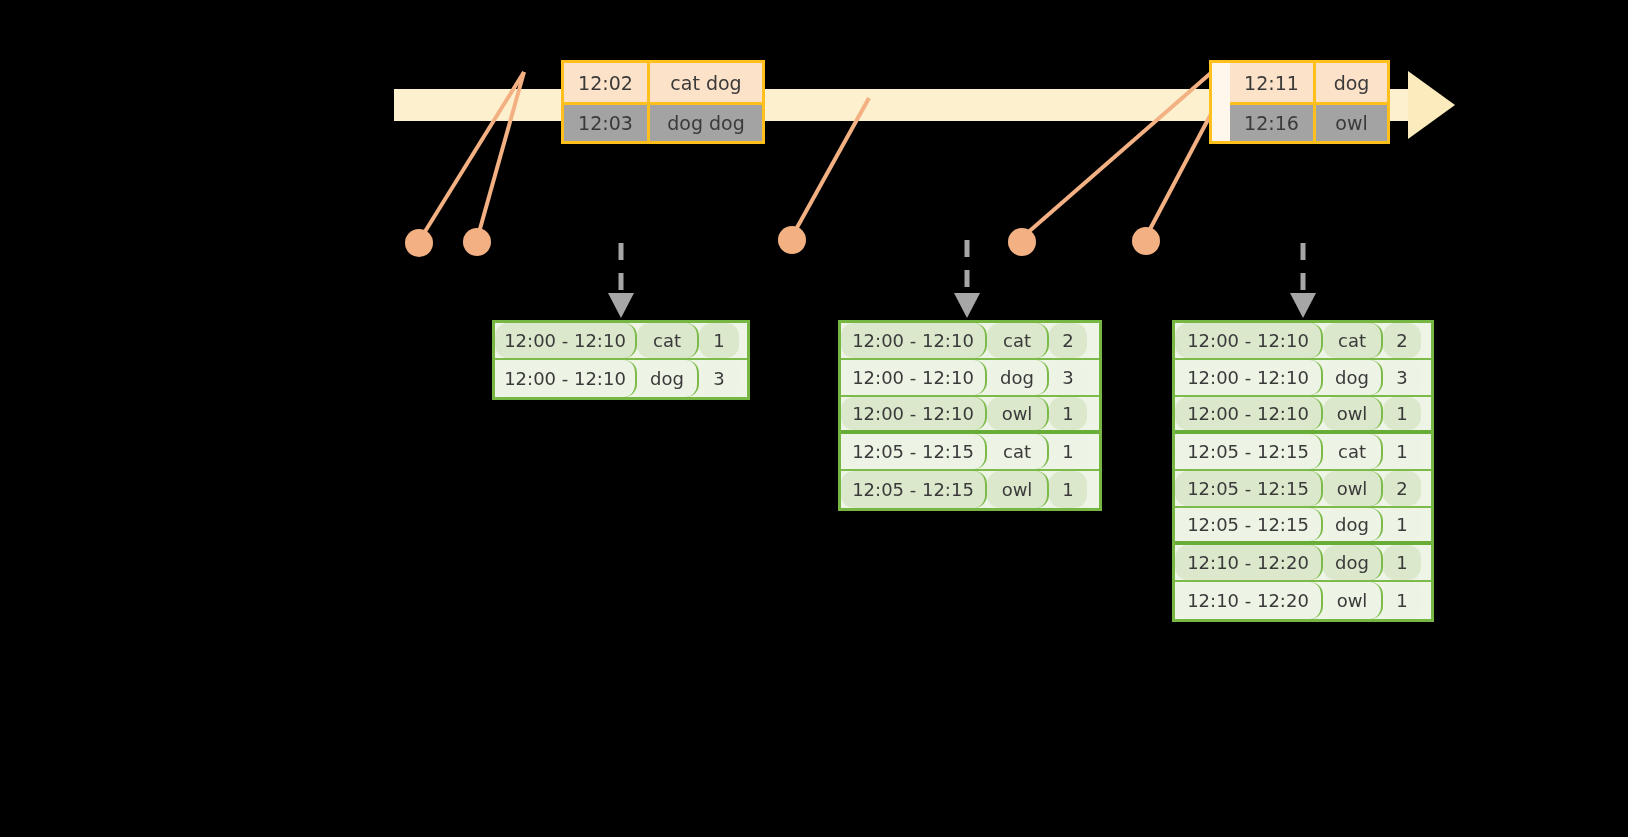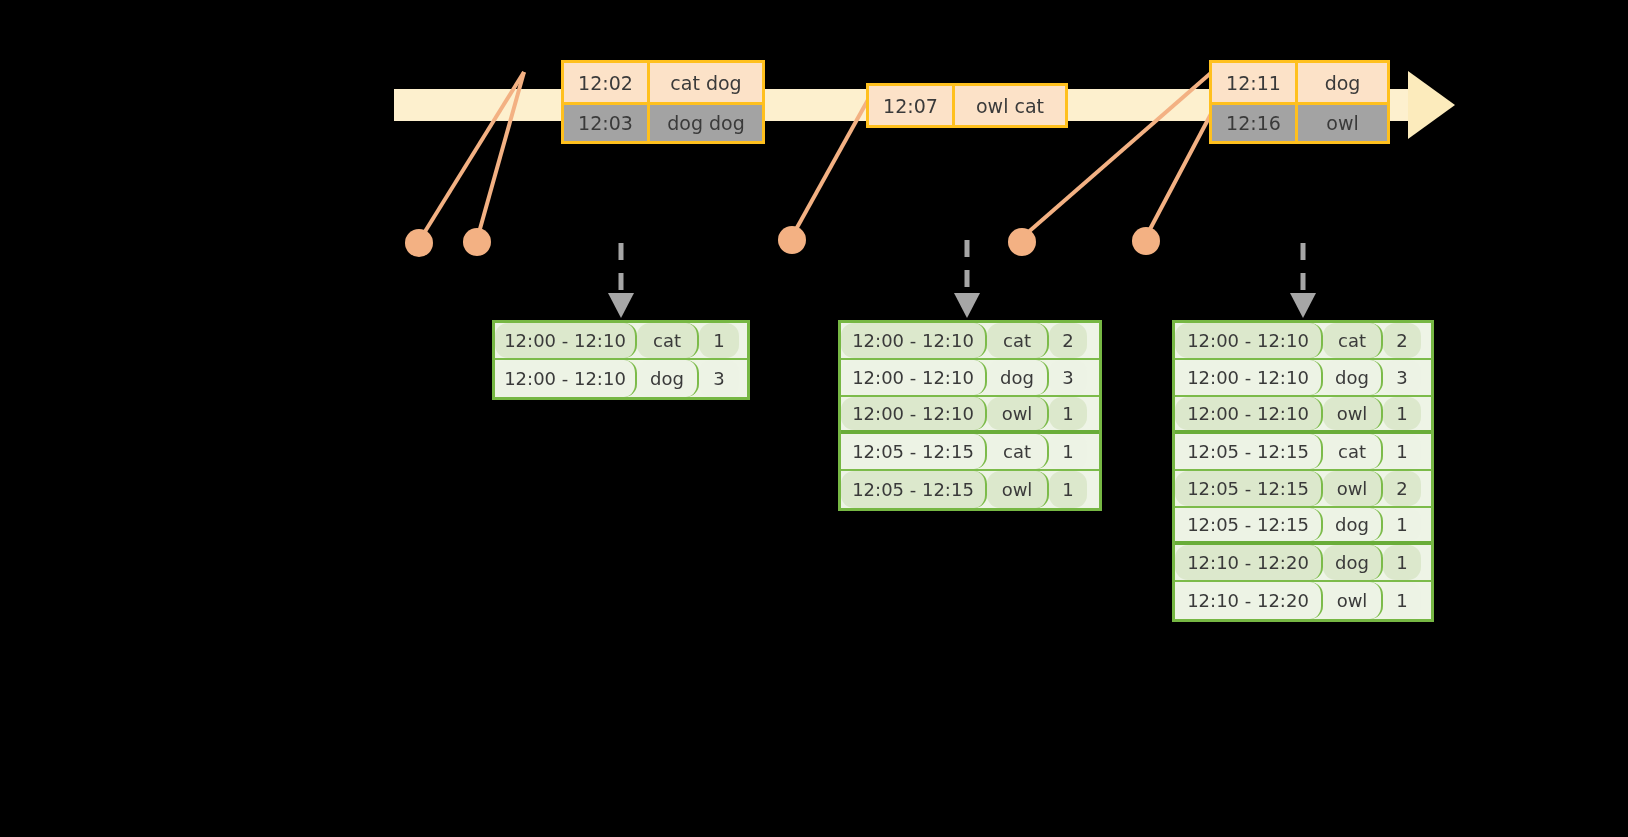--- a/index.html
+++ b/index.html
@@ -153,28 +153,22 @@
     <div class="event-row shade">
       <div class="cell time">12:02</div>
       <div class="cell payload">cat dog</div>
     </div>
     <div class="event-row plain">
       <div class="cell time">12:03</div>
       <div class="cell payload">dog dog</div>
     </div>
   </div>
 
-  <div class="event-box" style="left:866px; top:83px; width:202px;">
-    <div class="event-row shade">
-      <div class="cell time">12:07</div>
-      <div class="cell payload">owl cat</div>
-    </div>
-  </div>
-
-  <div class="event-box" style="left:1209px; top:60px; width:181px;">
+
+  <div class="event-box" style="left:1209px; top:60px; width:181px;padding-left:18px;">
     <div class="event-row shade">
       <div class="cell time">12:11</div>
       <div class="cell payload">dog</div>
     </div>
     <div class="event-row plain">
       <div class="cell time">12:16</div>
       <div class="cell payload">owl</div>
     </div>
   </div>
 

